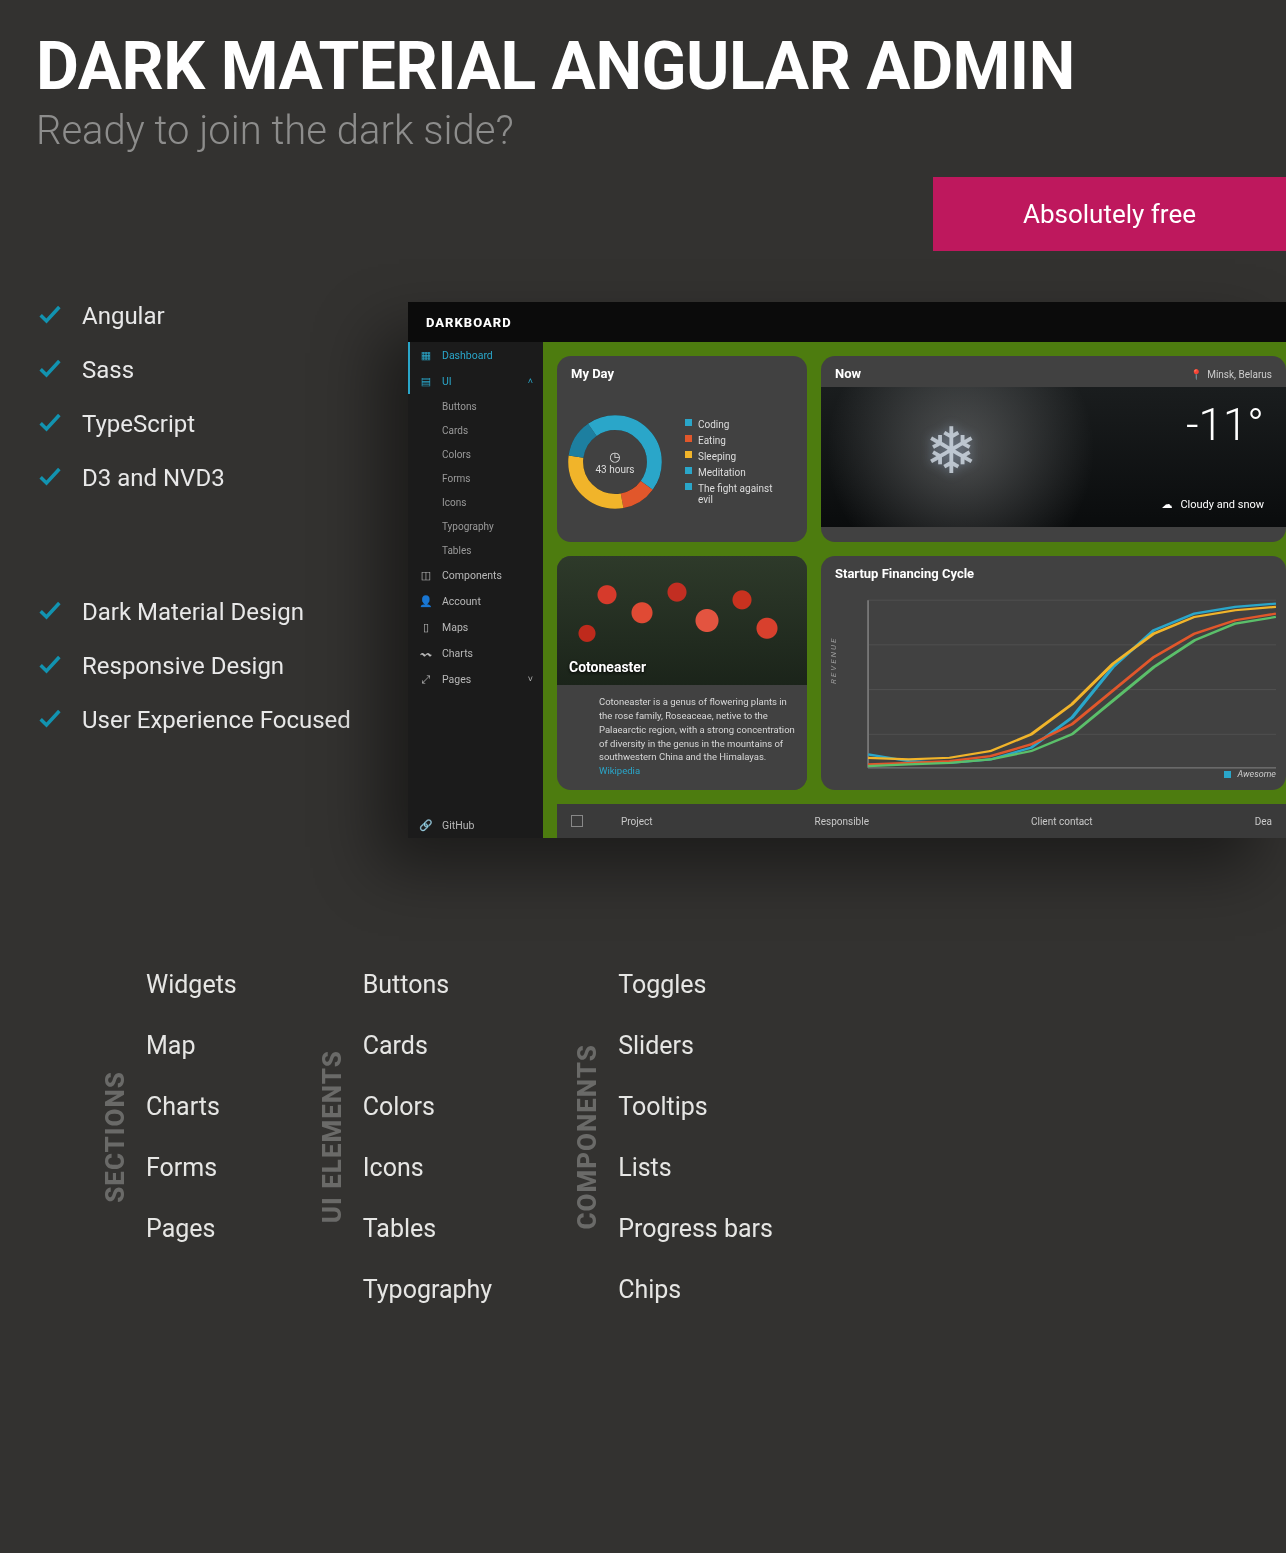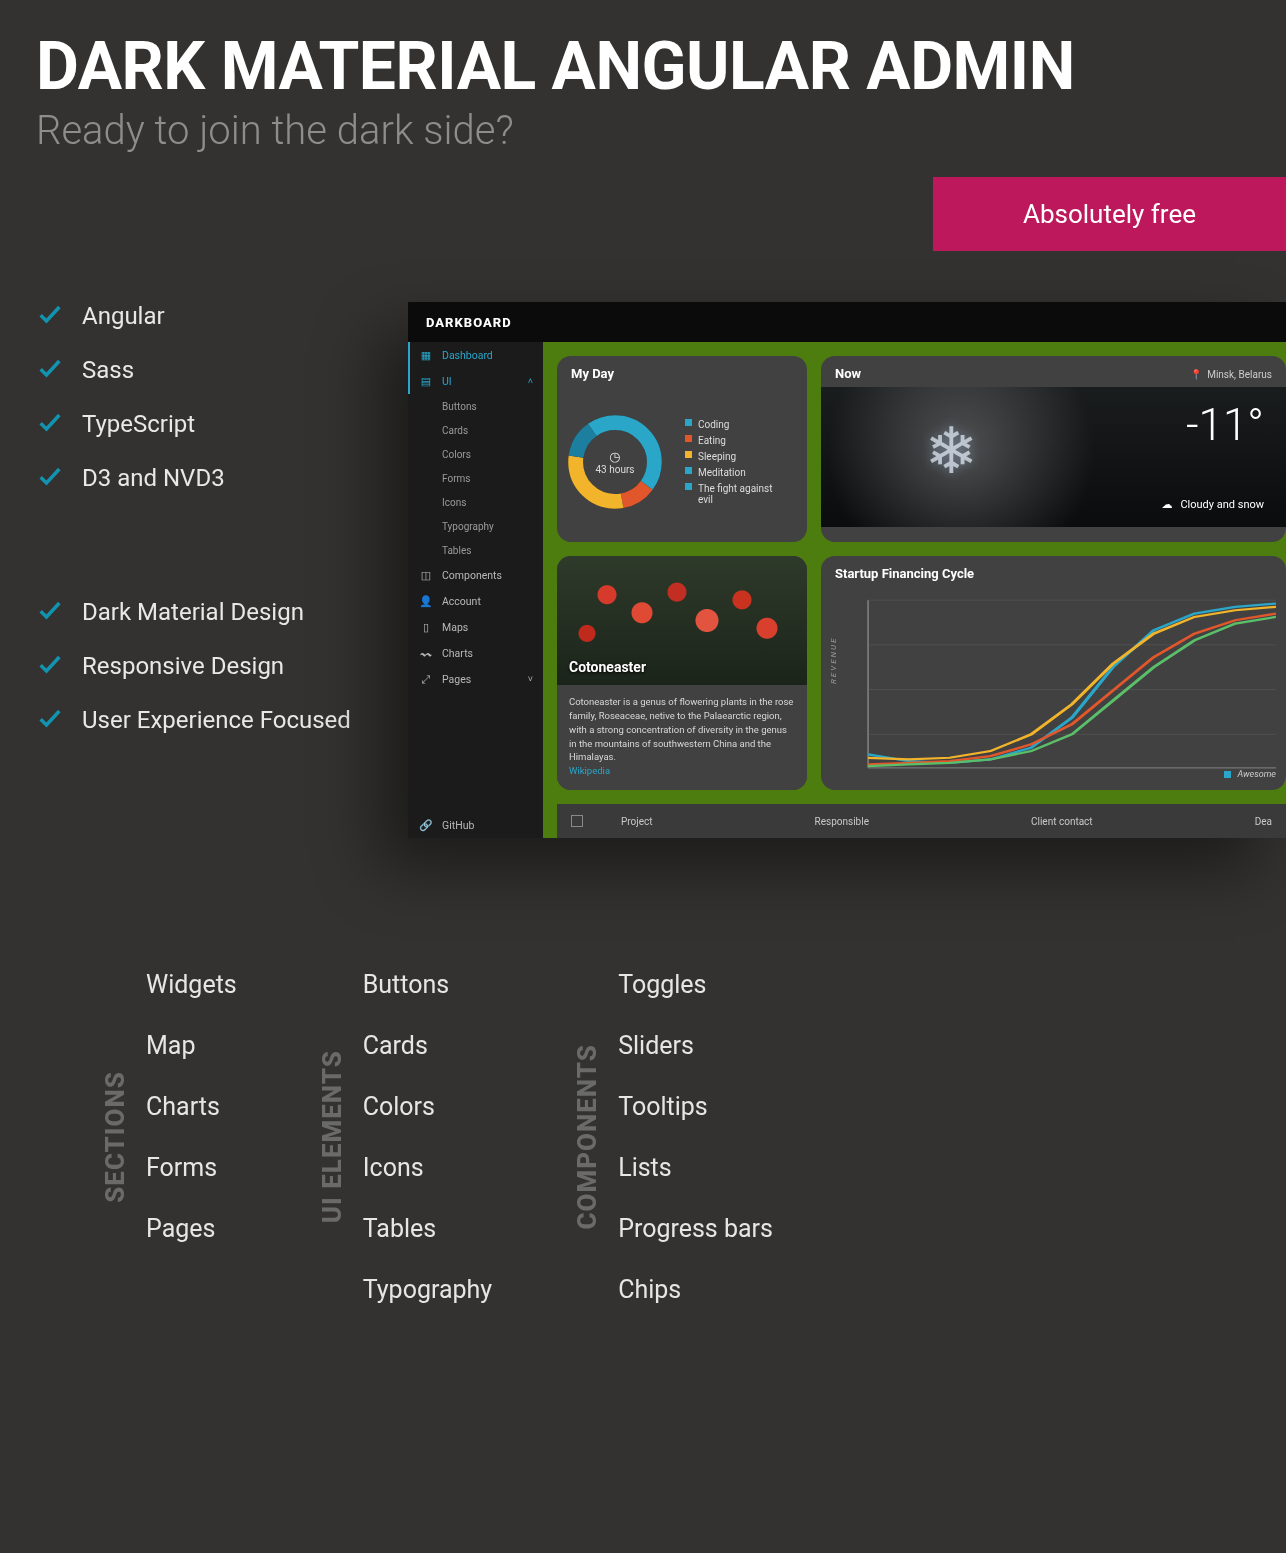--- a/index.html
+++ b/index.html
@@ -108,21 +108,21 @@
       radial-gradient(circle at 84% 56%, #d8402d 0 10px, transparent 11px),
       radial-gradient(circle at 12% 60%, #bf2a1c 0 8px, transparent 9px),
       linear-gradient(#2e3a2a, #1b241a);
     position: relative;
   }
   .coto-img .title {
     position: absolute; left: 12px; bottom: 10px; font-size: 14px; font-weight: 700;
     text-shadow: 0 1px 3px #000;
   }
   .coto-txt {
-    padding: 10px 12px 12px; font-size: 9.5px; line-height: 1.45; color: #d8d8d8; background: #414141;
+    padding: 10px 12px 12px; font-size: 9.5px; line-height: 1.45; color: #d8d8d8; background: #414141; margin-left: 30px;
   }
   .coto-txt a { color: #2aa6c9; text-decoration: none; }
 
   .finance { grid-column: 2; grid-row: 2; padding-bottom: 6px; }
   .finance h4 { padding-top: 10px; }
   .fin-chart { position: relative; height: 190px; margin: 8px 10px 0 14px; font-style: italic; }
   .fin-chart .ylab {
     position: absolute; left: -2px; top: 50%; transform: translateY(-50%) rotate(-90deg);
     transform-origin: left center; font-size: 8px; color: #9a9a9a; letter-spacing: 2px;
   }

